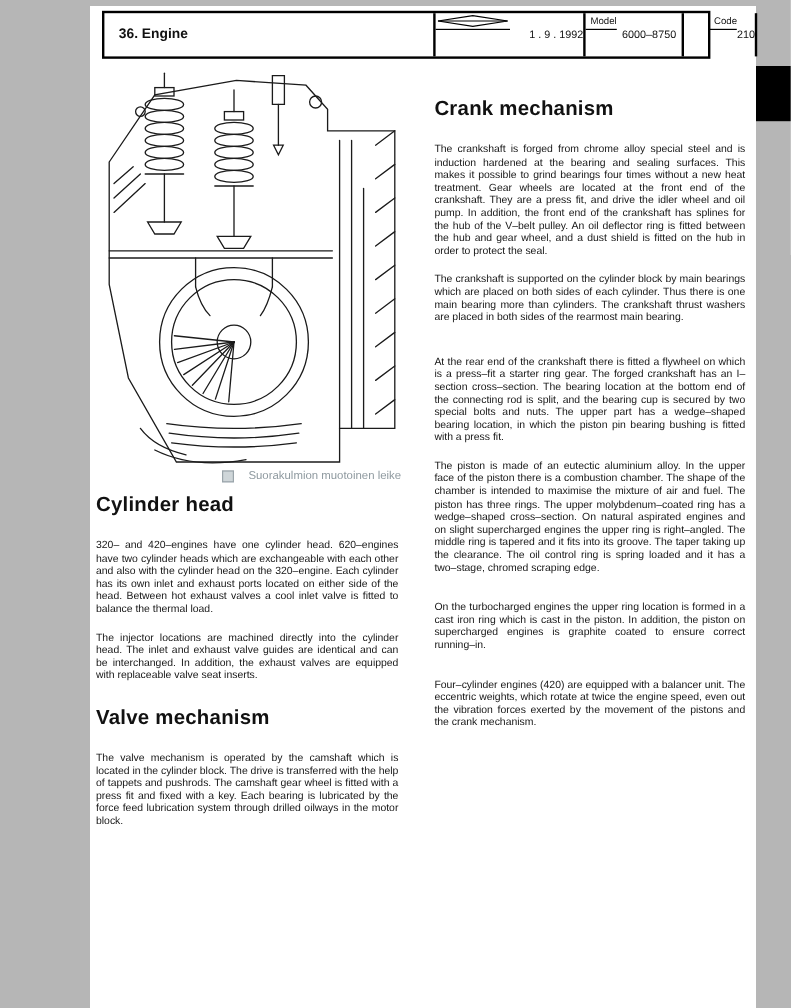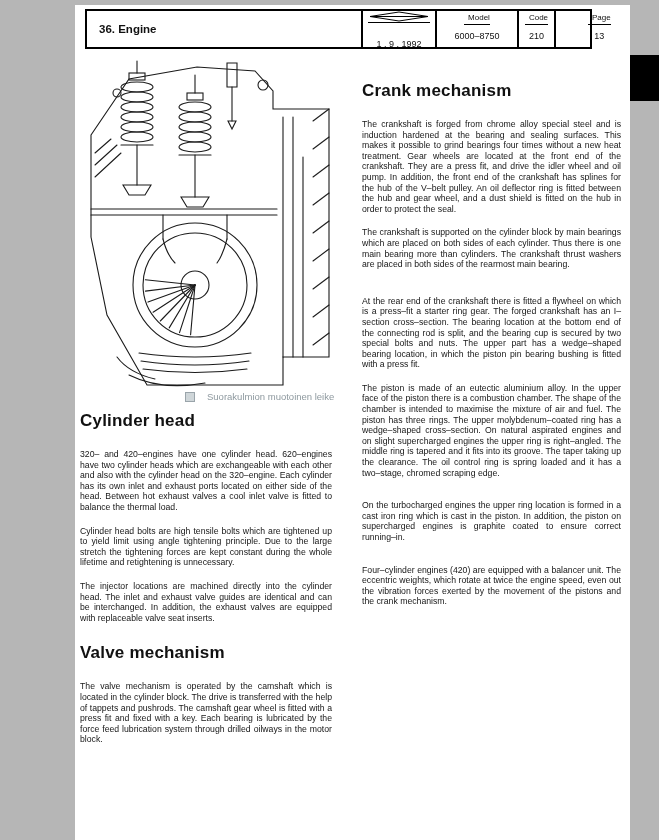--- a/index.html
+++ b/index.html
@@ -15,34 +15,34 @@
   }
   
   .header{
     position:absolute;left:10px;top:4px;width:507px;height:40px;
     border:2px solid #000;display:flex;background:#fff;box-sizing:border-box;
   }
   .h-title{
     flex:0 0 276px;display:flex;align-items:center;padding-left:12px;
     font-weight:bold;font-size:11.5px;border-right:2px solid #000;box-sizing:border-box;
   }
-  .h-col{display:flex;flex-direction:column;border-right:2px solid #000;box-sizing:border-box;align-items:center;}
+  .h-col{display:flex;flex-direction:row;border-right:2px solid #000;box-sizing:border-box;}
   .h-col:last-child{border-right:none;padding-left:32px;}
   .h-col .lab{
     height:14px;border-bottom:1px solid #000;font-size:8px;
     padding:2px 0 0 4px;box-sizing:border-box;white-space:nowrap;
   }
   .h-col .lab.center{display:flex;align-items:center;justify-content:center;padding:0;}
   .h-col .val{
     flex:1;display:flex;align-items:center;justify-content:center;
     font-size:9px;white-space:nowrap;
   }
   .w-date{flex:0 0 74px;gap:16px;}
   .w-model{flex:0 0 82px;}
-  .w-code{flex:0 0 37px;}
+  .w-code{flex:0 0 37px;padding-left:21px;}
   .w-page{flex:0 0 36px;}
   
   .black-tab{position:absolute;left:630px;top:55px;width:29px;height:46px;background:#000;}
   
   .drawing{position:absolute;left:2px;top:52px;}
   .watermark{
     position:absolute;left:110px;top:386px;
     font-size:9.5px;color:#8e999f;white-space:nowrap;
     display:flex;align-items:center;gap:12px;
   }
@@ -188,21 +188,20 @@
     <p class="body gap-lg">The crankshaft is supported on the cylinder block by main bearings which are placed on both sides of each cylinder. Thus there is one main bearing more than cylinders. The crankshaft thrust washers are placed in both sides of the rearmost main bearing.</p>
     <p class="body">At the rear end of the crankshaft there is fitted a flywheel on which is a press–fit a starter ring gear. The forged crankshaft has an I–section cross–section. The bearing location at the bottom end of the connecting rod is split, and the bearing cup is secured by two special bolts and nuts. The upper part has a wedge–shaped bearing location, in which the piston pin bearing bushing is fitted with a press fit.</p>
     <p class="body gap-md">The piston is made of an eutectic aluminium alloy. In the upper face of the piston there is a combustion chamber. The shape of the chamber is intended to maximise the mixture of air and fuel. The piston has three rings. The upper molybdenum–coated ring has a wedge–shaped cross–section. On natural aspirated engines and on slight supercharged engines the upper ring is right–angled. The middle ring is tapered and it fits into its groove. The taper taking up the clearance. The oil control ring is spring loaded and it has a two–stage, chromed scraping edge.</p>
     <p class="body gap-md">On the turbocharged engines the upper ring location is formed in a cast iron ring which is cast in the piston. In addition, the piston on supercharged engines is graphite coated to ensure correct running–in.</p>
     <p class="body">Four–cylinder engines (420) are equipped with a balancer unit. The eccentric weights, which rotate at twice the engine speed, even out the vibration forces exerted by the movement of the pistons and the crank mechanism.</p>
   </div>
 
   <div class="col-left-text">
     <h1 class="sect">Cylinder head</h1>
     <p class="body">320– and 420–engines have one cylinder head. 620–engines have two cylinder heads which are exchangeable with each other and also with the cylinder head on the 320–engine. Each cylinder has its own inlet and exhaust ports located on either side of the head. Between hot exhaust valves a cool inlet valve is fitted to balance the thermal load.</p>
-    <p class="body">Cylinder head bolts are high tensile bolts which are tightened up to yield limit using angle tightening principle. Due to the large stretch the tightening forces are kept constant during the whole lifetime and retightening is unnecessary.</p>
     <p class="body">The injector locations are machined directly into the cylinder head. The inlet and exhaust valve guides are identical and can be interchanged. In addition, the exhaust valves are equipped with replaceable valve seat inserts.</p>
     <h1 class="sect valve">Valve mechanism</h1>
     <p class="body">The valve mechanism is operated by the camshaft which is located in the cylinder block. The drive is transferred with the help of tappets and pushrods. The camshaft gear wheel is fitted with a press fit and fixed with a key. Each bearing is lubricated by the force feed lubrication system through drilled oilways in the motor block.</p>
   </div>
 
 </div>
 
 <div class="black-tab"></div>
 
 </body></html>

